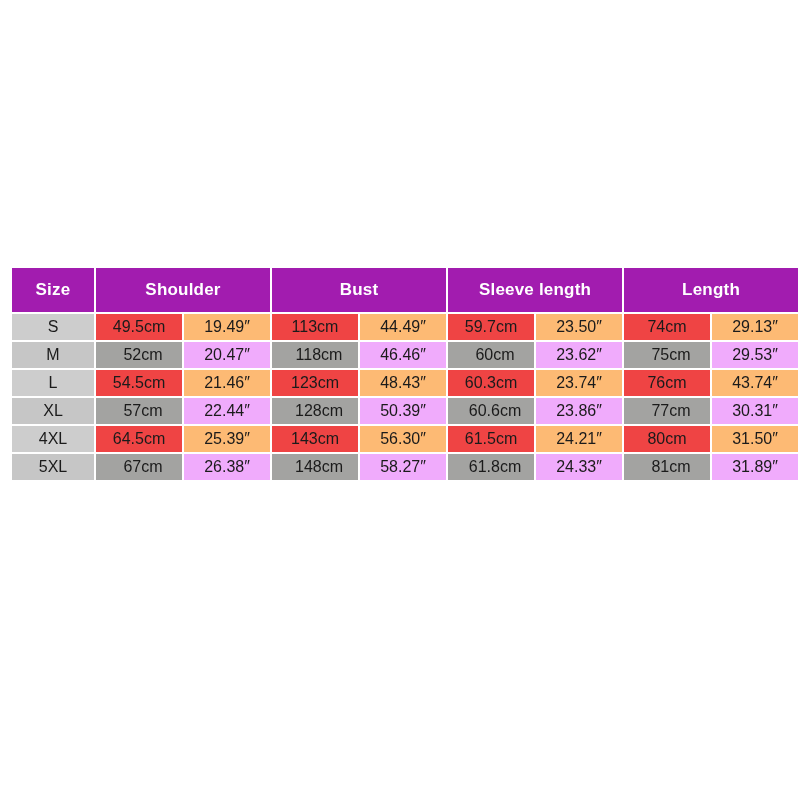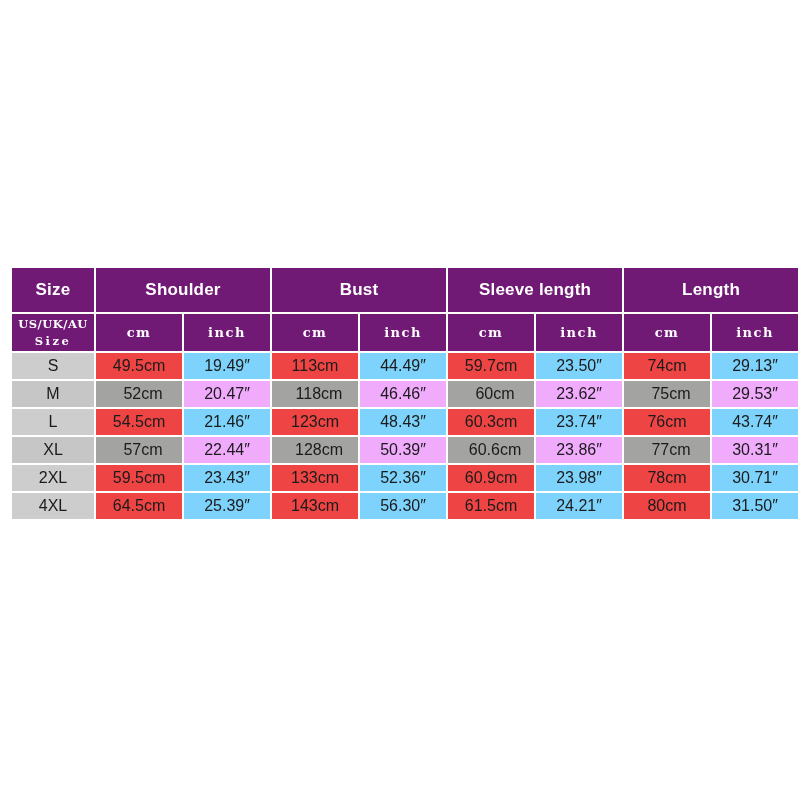--- a/index.html
+++ b/index.html
@@ -25,21 +25,21 @@
     border-collapse: separate;
     border-spacing: 2px;
     width: 780px;
     table-layout: fixed;
   }
 
   
   th.grp,
   th.unit,
   th.sizehdr {
-    background: #701a75;
+    background: #a21caf;
     color: #ffffff;
     text-align: center;
     vertical-align: middle;
     font-weight: bold;
     border: 0;
     padding: 0;
   }
 
   th.grp {
     height: 44px;
@@ -86,21 +86,21 @@
 
   td.cm-cell {
     background: #ef4444;
   }
   tr.alt td.cm-cell {
     background: #a3a3a1;
     padding-left: 8px;
   }
 
   td.inch-cell {
-    background: #7dd3fc;
+    background: #fdba74;
   }
   tr.alt td.inch-cell {
     background: #f0abfc;
   }
 
   
   col.c-size  { width: 82px; }
   col.c-cm    { width: 86px; }
   col.c-inch  { width: 86px; }
 </style>
@@ -121,34 +121,20 @@
         <col class="c-inch">
     </colgroup>
 
     <thead>
       <tr>
         <th class="grp" rowspan="1">Size</th>
         <th class="grp" colspan="2">Shoulder</th>
         <th class="grp" colspan="2">Bust</th>
         <th class="grp" colspan="2">Sleeve length</th>
         <th class="grp" colspan="2">Length</th>
-      </tr>
-      <tr>
-        <th class="sizehdr">
-          <div class="ln1">US/UK/AU</div>
-          <div class="ln2">Size</div>
-        </th>
-        <th class="unit">cm</th>
-        <th class="unit">inch</th>
-        <th class="unit">cm</th>
-        <th class="unit">inch</th>
-        <th class="unit">cm</th>
-        <th class="unit">inch</th>
-        <th class="unit">cm</th>
-        <th class="unit">inch</th>
       </tr>
     </thead>
 
     <tbody id="chart-body">
         <tr>
           <td class="size-cell">S</td>
           <td class="cm-cell">49.5cm</td>
           <td class="inch-cell">19.49″</td>
           <td class="cm-cell">113cm</td>
           <td class="inch-cell">44.49″</td>
@@ -184,36 +170,36 @@
           <td class="cm-cell">57cm</td>
           <td class="inch-cell">22.44″</td>
           <td class="cm-cell">128cm</td>
           <td class="inch-cell">50.39″</td>
           <td class="cm-cell">60.6cm</td>
           <td class="inch-cell">23.86″</td>
           <td class="cm-cell">77cm</td>
           <td class="inch-cell">30.31″</td>
         </tr>
         <tr>
-          <td class="size-cell">2XL</td>
-          <td class="cm-cell">59.5cm</td>
-          <td class="inch-cell">23.43″</td>
-          <td class="cm-cell">133cm</td>
-          <td class="inch-cell">52.36″</td>
-          <td class="cm-cell">60.9cm</td>
-          <td class="inch-cell">23.98″</td>
-          <td class="cm-cell">78cm</td>
-          <td class="inch-cell">30.71″</td>
-        </tr>
-        <tr>
           <td class="size-cell">4XL</td>
           <td class="cm-cell">64.5cm</td>
           <td class="inch-cell">25.39″</td>
           <td class="cm-cell">143cm</td>
           <td class="inch-cell">56.30″</td>
           <td class="cm-cell">61.5cm</td>
           <td class="inch-cell">24.21″</td>
           <td class="cm-cell">80cm</td>
           <td class="inch-cell">31.50″</td>
         </tr>
+        <tr class="alt">
+          <td class="size-cell">5XL</td>
+          <td class="cm-cell">67cm</td>
+          <td class="inch-cell">26.38″</td>
+          <td class="cm-cell">148cm</td>
+          <td class="inch-cell">58.27″</td>
+          <td class="cm-cell">61.8cm</td>
+          <td class="inch-cell">24.33″</td>
+          <td class="cm-cell">81cm</td>
+          <td class="inch-cell">31.89″</td>
+        </tr>
       </tbody>
   </table>
 </div>
 
 </body></html>

